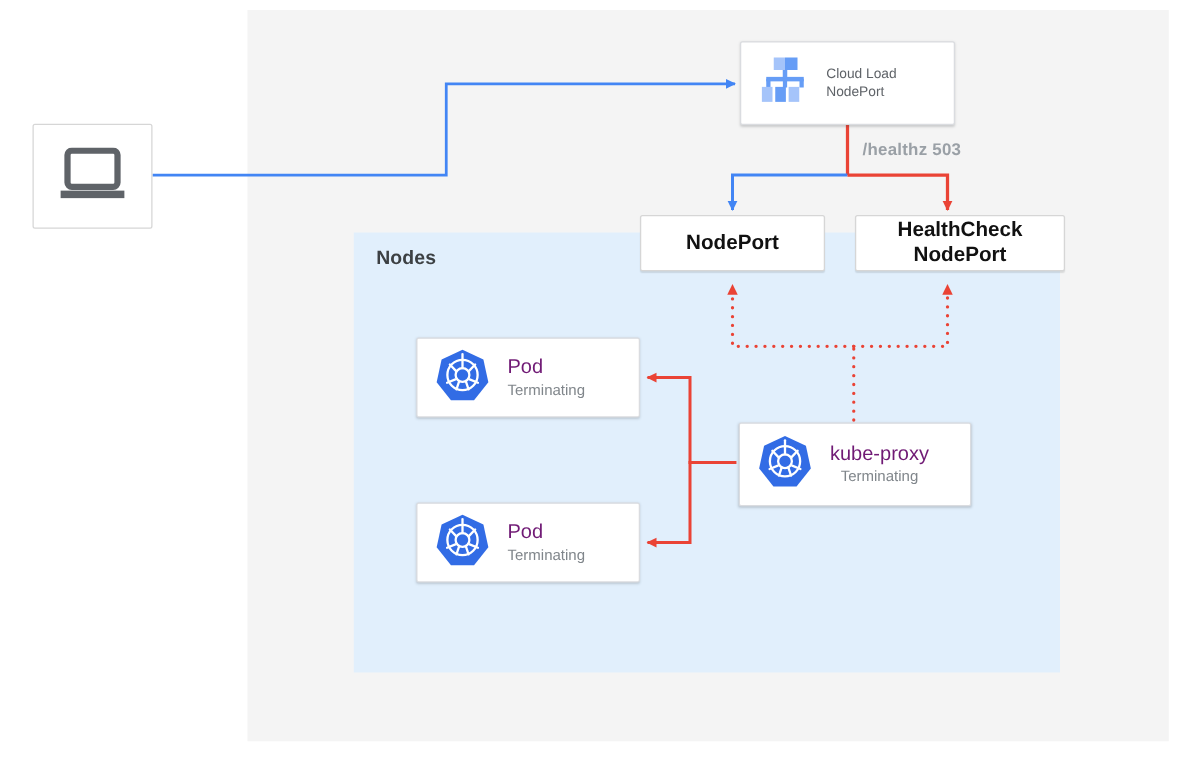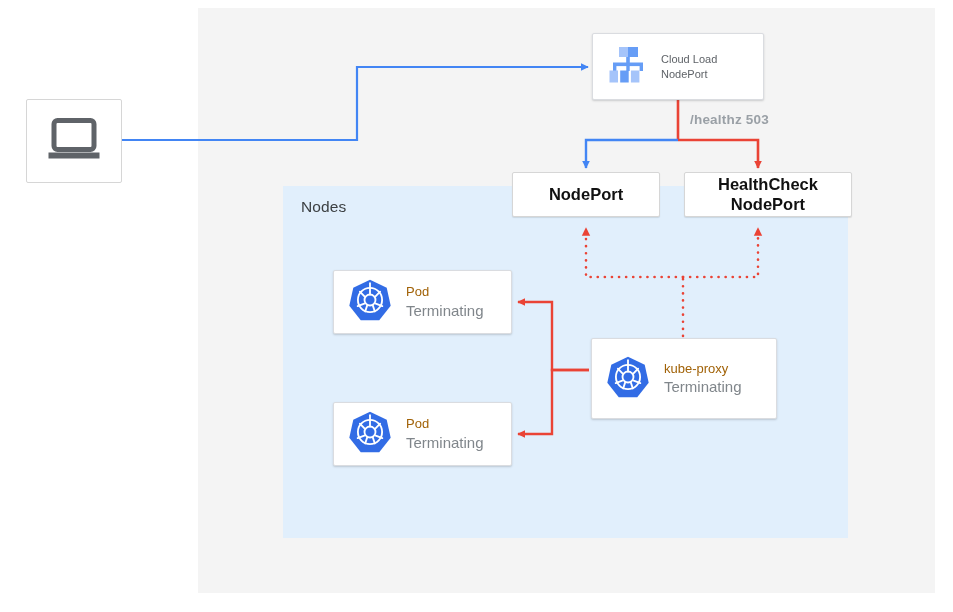--- a/index.html
+++ b/index.html
@@ -36,20 +36,21 @@
     height: 352px;
     background: #e1effc;
   }
   .nodes-label {
     position: absolute;
     left: 301px;
     top: 198px;
     font-size: 15.5px;
     color: #3c4043;
     letter-spacing: 0.1px;
+    font-weight: bold;
   }
   
   .card {
     position: absolute;
     background: #ffffff;
     border: 1px solid #dadce0;
     border-radius: 2px;
     box-sizing: border-box;
     box-shadow: 0 1px 2px rgba(60,64,67,0.22);
   }
@@ -62,28 +63,29 @@
     align-items: center;
     height: 100%;
     padding: 0 0 0 14px;
     box-sizing: border-box;
   }
   .card-text {
     margin-left: 14px;
     line-height: 1.28;
   }
   .title-main {
-    font-size: 13px;
-    color: #a16207;
+    font-size: 16px;
+    color: #701a75;
     white-space: nowrap;
   }
   .title-sub {
-    font-size: 15px;
+    font-size: 12px;
     color: #80868b;
     white-space: nowrap;
+    text-align: center;
   }
   .title-gray {
     font-size: 11px;
     color: #5f6368;
     line-height: 1.3;
   }
   
   .box-center {
     position: absolute;
     background: #ffffff;
@@ -98,21 +100,21 @@
     font-size: 16.5px;
     color: #111111;
     line-height: 1.2;
     box-shadow: 0 1px 1px rgba(60,64,67,0.14);
   }
   
   #laptop-card   { left: 26px;  top: 99px;  width: 96px;  height: 84px; }
   #clb-card      { left: 592px; top: 33px;  width: 172px; height: 67px; }
   #pod1-card     { left: 333px; top: 270px; width: 179px; height: 64px; }
   #pod2-card     { left: 333px; top: 402px; width: 179px; height: 64px; }
-  #kubeproxy-card{ left: 591px; top: 338px; width: 186px; height: 81px; }
+  #kubeproxy-card{ left: 591px; top: 338px; width: 186px; height: 67px; }
   #nodeport-box      { left: 512px; top: 172px; width: 148px; height: 45px; }
   #healthcheck-box   { left: 684px; top: 172px; width: 168px; height: 45px; }
 
   .healthz-label {
     position: absolute;
     left: 690px;
     top: 112px;
     font-size: 13.5px;
     font-weight: bold;
     color: #9aa0a6;

